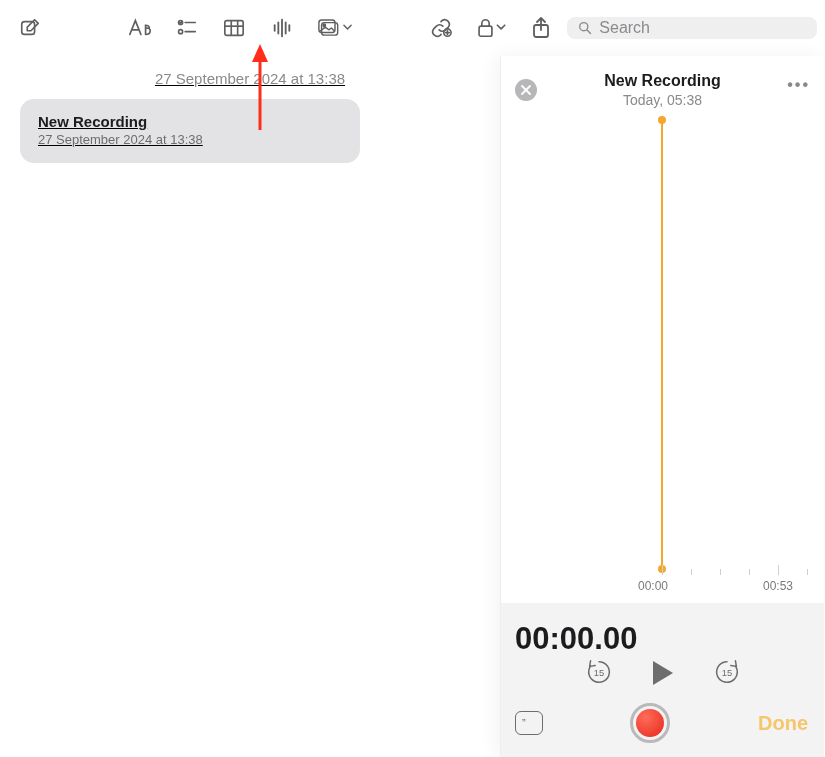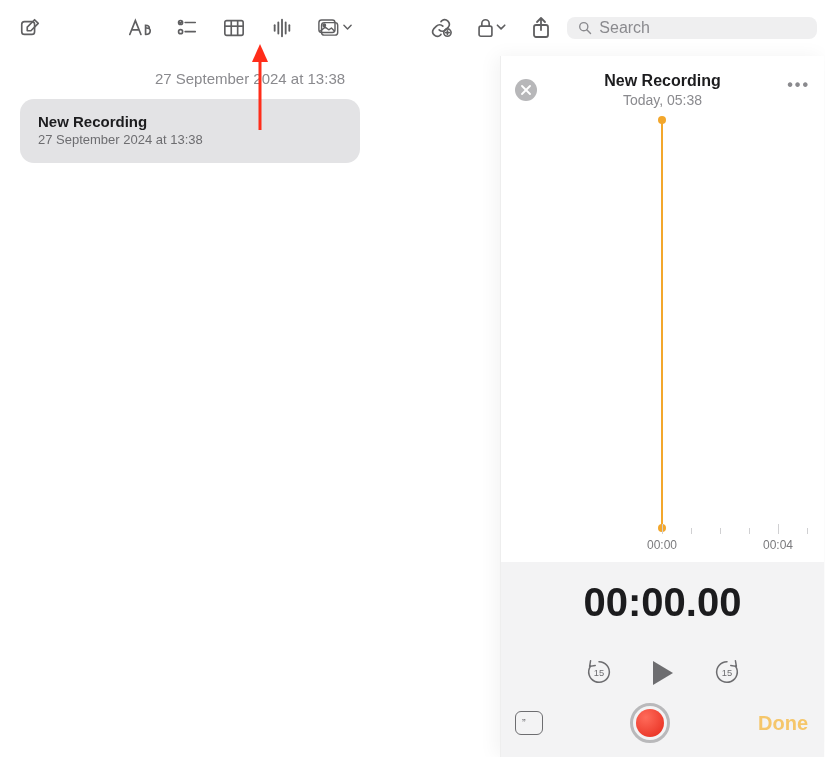--- a/index.html
+++ b/index.html
@@ -49,20 +49,21 @@
   }
   .search-wrap input::placeholder { color: #8a8a8e; }
   .content {
     display: flex;
     height: calc(100% - 56px);
   }
   .notes-col {
     width: 500px;
     padding: 10px 14px 0 14px;
     position: relative;
+    text-decoration: underline;
   }
   .note-date-header {
     text-align: center;
     color: #8a8a8e;
     font-size: 15px;
     margin: 4px 0 12px 0;
   }
   .note-card {
     background: #e3e3e5;
     border-radius: 14px;
@@ -162,26 +163,26 @@
     bottom: 0;
     font-size: 12px;
     color: #7a7a7d;
     transform: translateX(-50%);
   }
   .controls-area {
     background: #f3f3f4;
     padding: 18px 14px 14px 14px;
   }
   .big-time {
-    text-align: center;
-    font-size: 40px;
+    text-align: left;
+    font-size: 31px;
     font-weight: 700;
     color: #1c1c1e;
     font-variant-numeric: tabular-nums;
-    margin-bottom: 32px;
+    margin-bottom: 0;
   }
   .transport {
     display: flex;
     align-items: flex-end;
     justify-content: center;
     gap: 36px;
     margin-bottom: 16px;
   }
   .skip-btn, .play-btn {
     display:flex; align-items:center; justify-content:center;
@@ -330,26 +331,26 @@
         <div class="rp-title">New Recording</div>
         <div class="rp-sub">Today, 05:38</div>
       </div>
       <div class="more-btn">•••</div>
     </div>
 
     <div class="waveform-area">
       <div class="playhead"></div>
       <div class="time-ruler">
         <div class="tick tick-major" style="left:161px"></div>
-        <span class="tick-label" style="left:161px">00:00</span>
+        <span class="tick-label" style="left:152px">00:00</span>
         <div class="tick" style="left:190px"></div>
         <div class="tick" style="left:219px"></div>
         <div class="tick" style="left:248px"></div>
         <div class="tick tick-major" style="left:277px"></div>
-        <span class="tick-label" style="left:277px">00:04</span>
+        <span class="tick-label" style="left:277px">00:53</span>
         <div class="tick" style="left:306px"></div>
       </div>
     </div>
 
     <div class="controls-area">
       <div class="big-time">00:00.00</div>
       <div class="transport">
         <div class="skip-btn">
           <svg width="30" height="30" viewBox="0 0 32 32" fill="none" stroke="#6d6d70" stroke-width="1.6">
             <path d="M16 5a11 11 0 1 1-9 4.7" stroke-linecap="round"></path>

